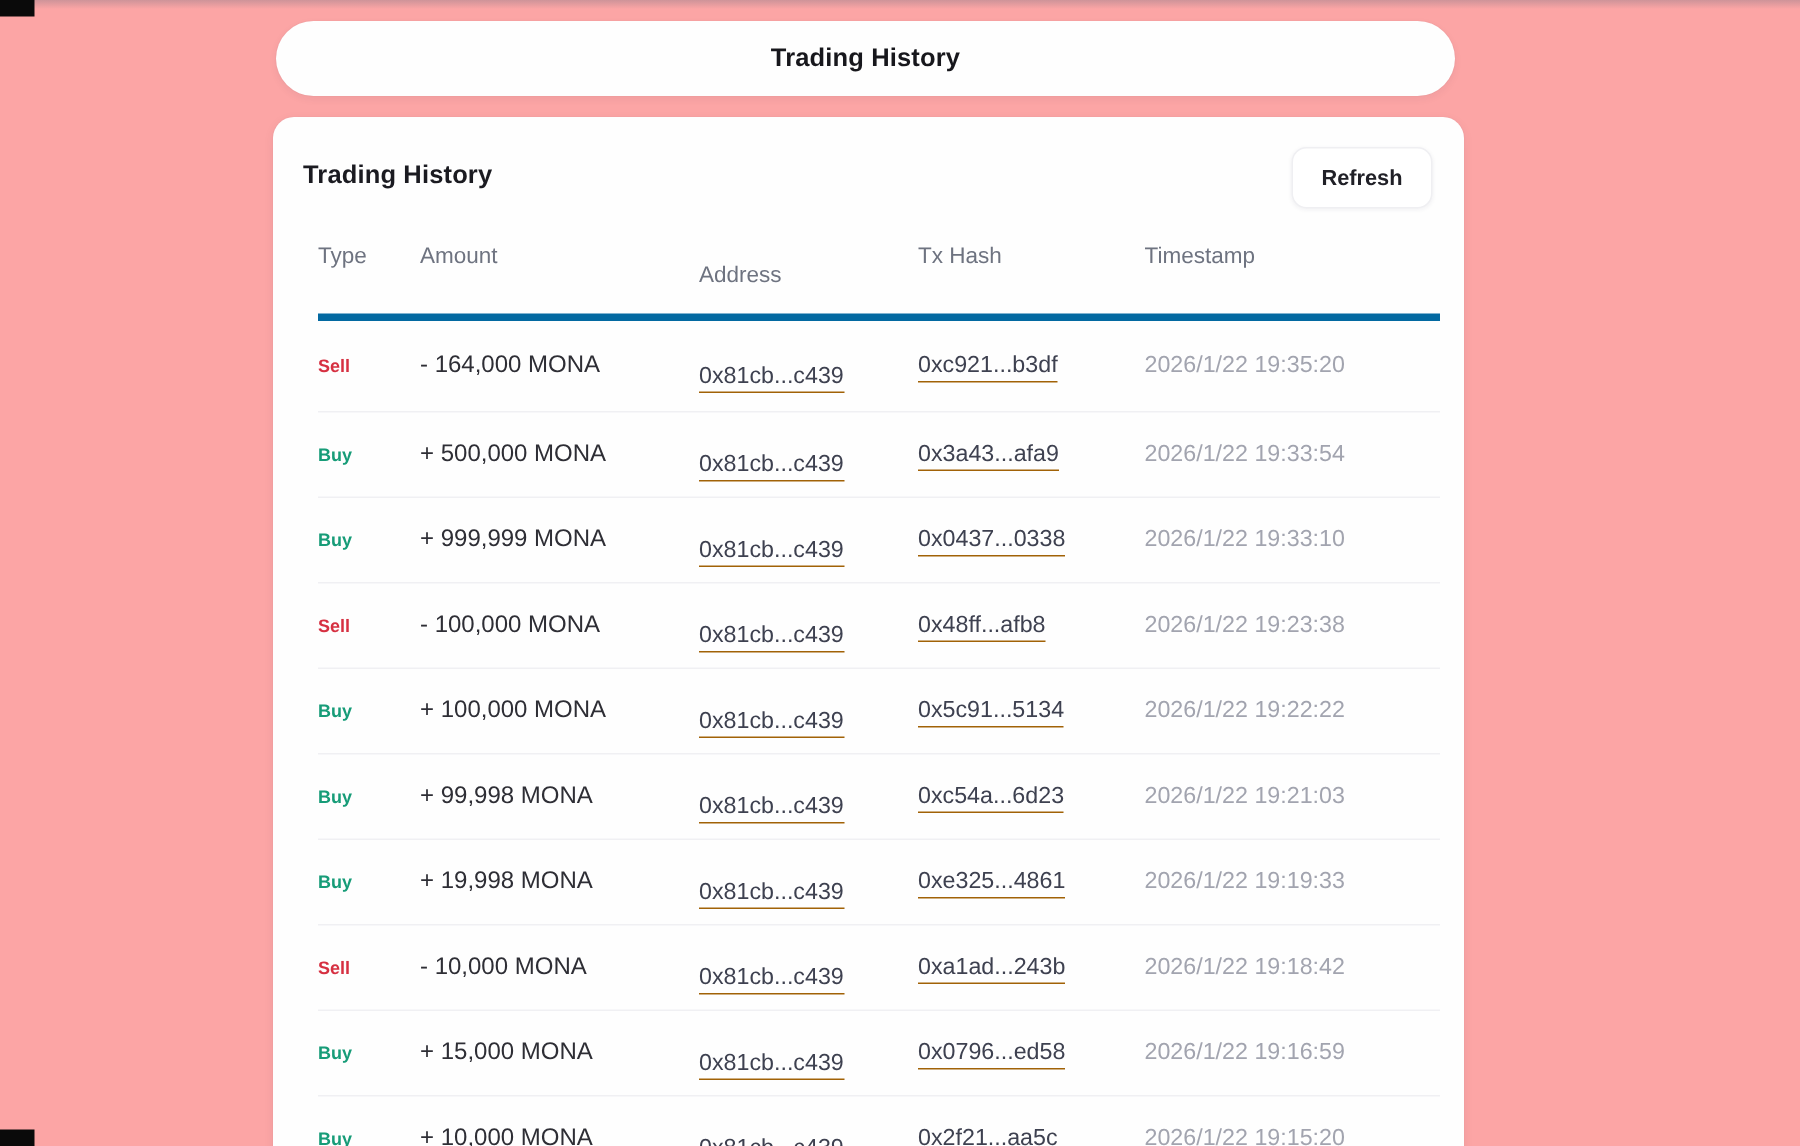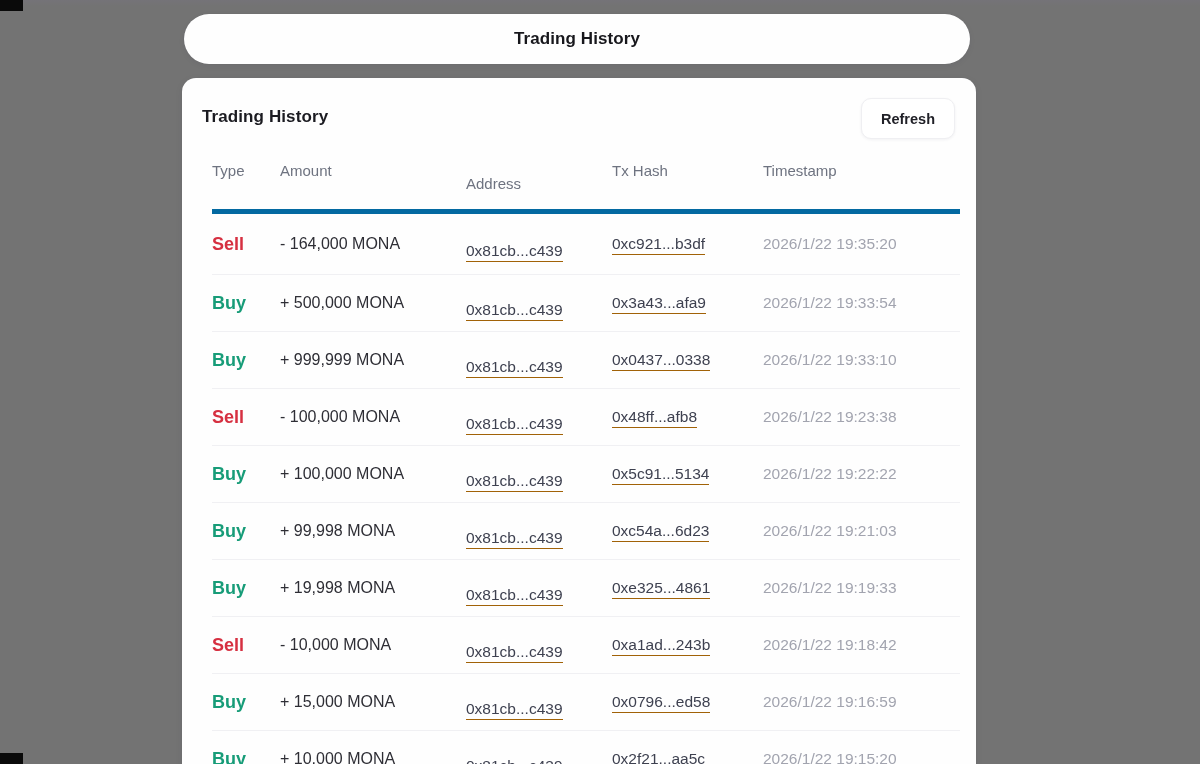--- a/index.html
+++ b/index.html
@@ -5,21 +5,21 @@
   html, body { margin: 0; padding: 0; }
   body {
     width: 1200px; height: 764px;
     font-family: "Liberation Sans", "DejaVu Sans", sans-serif;
     background: #f5f4f7;
     overflow: hidden;
   }
   .viewport {
     position: relative;
     width: 1200px; height: 764px;
-    background: #737373;
+    background: #fca5a5;
     overflow: hidden;
   }
   .top-shade {
     position: absolute; left: 0; top: 0; width: 1200px; height: 6px;
     background: linear-gradient(to bottom, rgba(120,115,130,0.35), rgba(245,244,247,0));
     pointer-events: none;
   }
   .corner-mark {
     position: absolute; left: 0; width: 23px; height: 11px; background: #0a0a0a;
   }
@@ -78,21 +78,21 @@
     height: 56px;
     border-bottom: 1px solid #f0f0f3;
   }
   .trow:first-child { height: 60px; }
   .col-type   { width: 68px; }
   .col-amount { width: 186px; }
   .col-address{ width: 146px; margin-top: 13px; }
   .col-hash   { width: 151px; }
   .col-time   { flex: 1; }
 
-  .cell-type { font-size: 18px; font-weight: 700; }
+  .cell-type { font-size: 12px; font-weight: 700; }
   .cell-amount { font-size: 16px; color: #2e2e35; }
   .hash-link {
     font-size: 15.5px; color: #3e4150; text-decoration: none;
     border-bottom: 1px solid #a16207; padding-bottom: 2px;
     cursor: pointer;
   }
   .cell-time { font-size: 15.5px; color: #a2a4af; }
 </style>
 </head>
 <body>

